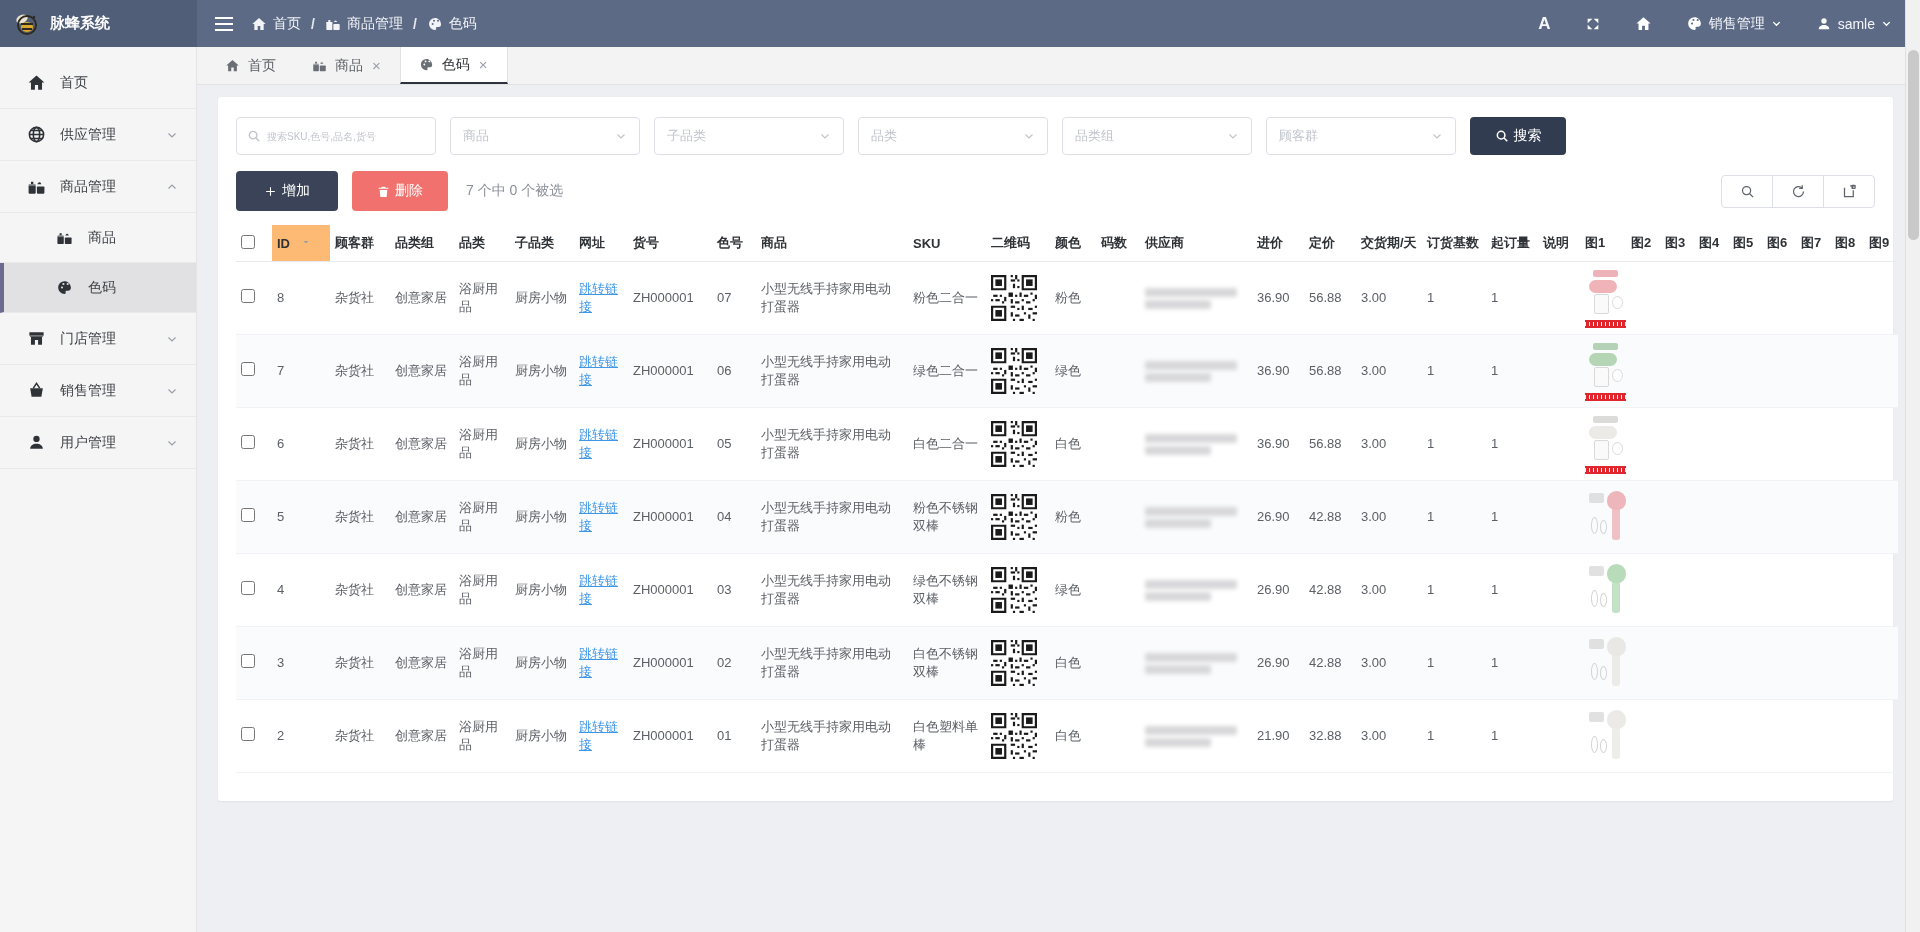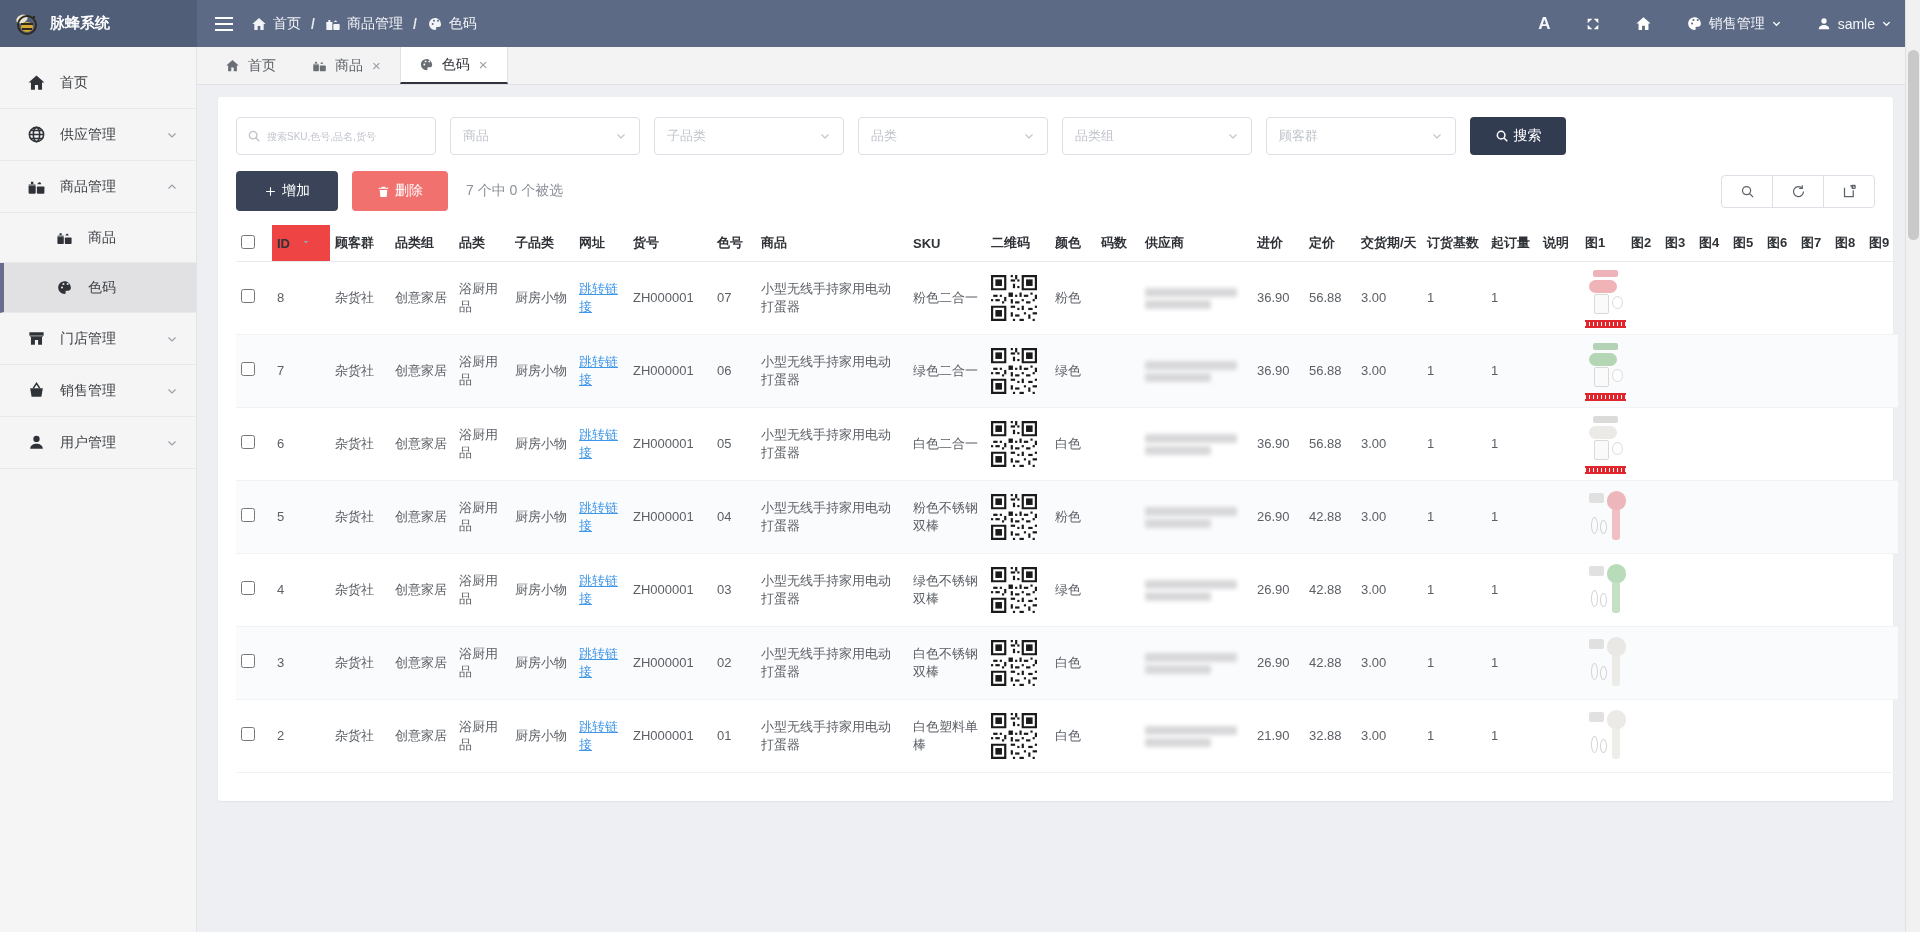--- a/index.html
+++ b/index.html
@@ -60,21 +60,21 @@
   .toolbar { margin-top:16px; display:flex; align-items:center; gap:14px;}
   .sel-count { color:#8a8f99; font-size:14px; margin-left:4px;}
   .tool-right { margin-left:auto; display:flex;}
   .mini-btn { width:52px; height:33px; border:1px solid #dcdfe6; background:#fff; color:#5f646c; display:flex; align-items:center; justify-content:center; cursor:pointer; margin-left:-1px;}
   .mini-btn:first-child { border-radius:4px 0 0 4px; margin-left:0;}
   .mini-btn:last-child { border-radius:0 4px 4px 0;}
 
   
   table { width:100%; border-collapse:collapse; table-layout:fixed; margin-top:14px;}
   th { font-size:13px; color:#2f3236; font-weight:bold; text-align:left; padding:9px 5px; border-bottom:1px solid #e8eaee; white-space:nowrap; overflow:hidden;}
-  th.sortable { background:#ef4444; cursor:pointer;}
+  th.sortable { background:#fdba74; cursor:pointer;}
   th .caret { color:#9aa0a8; margin-left:10px;}
   td { font-size:13px; color:#5c6066; padding:6px 5px; border-bottom:1px solid #f1f2f5; vertical-align:middle; overflow:hidden; line-height:1.35;}
   tr.stripe td { background:#fafbfc;}
   td a { color:#3f97e8; text-decoration:underline; cursor:pointer;}
   input[type=checkbox]{ width:14px; height:14px; cursor:pointer;}
 
   .qr { width:46px; height:46px; display:block;}
 
   
   .blur-wrap { padding-right:10px;}

